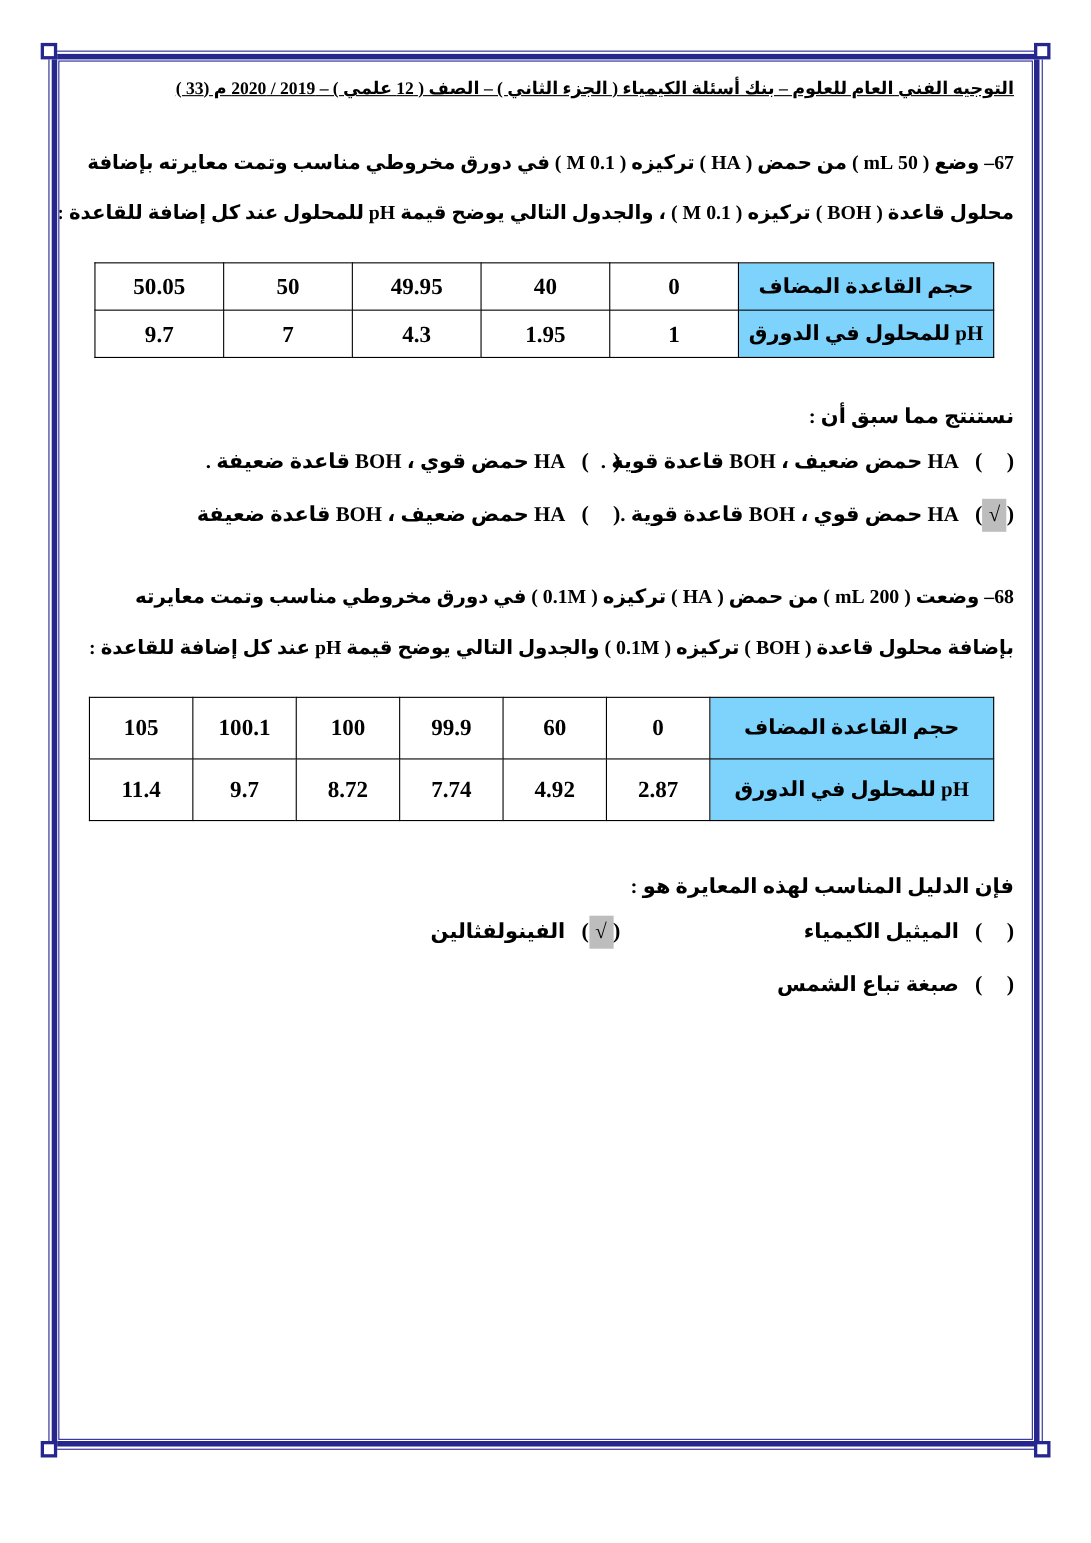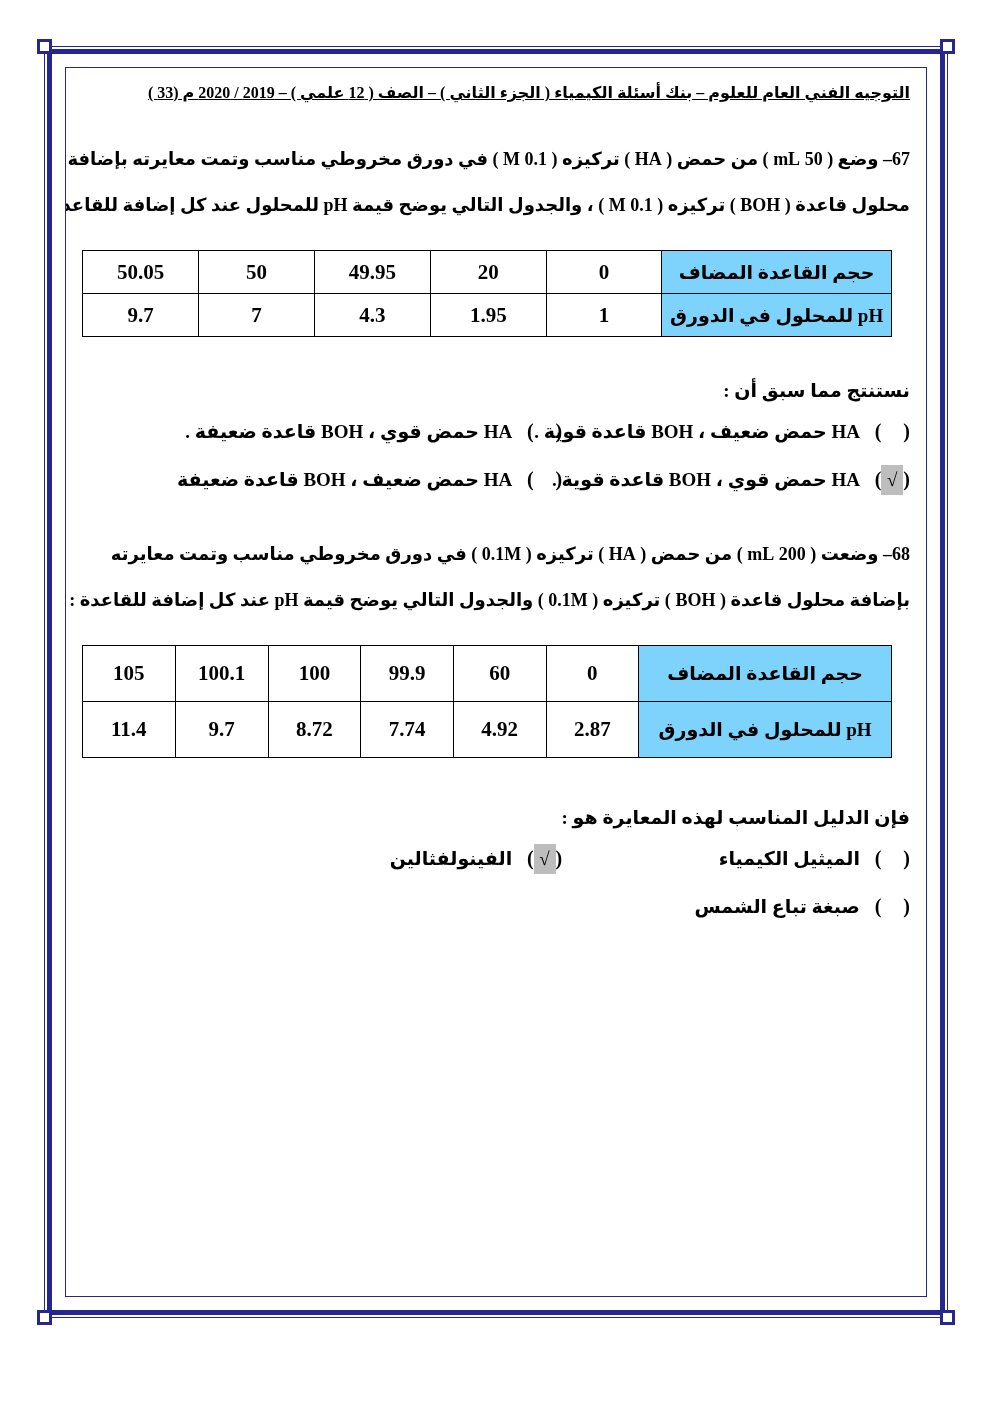--- a/index.html
+++ b/index.html
@@ -9,21 +9,21 @@
     color: #000;
     font-family: "Liberation Serif", "DejaVu Sans", serif;
   }
   .sheet { position: relative; width: 992px; height: 1403px; background: #fff; overflow: hidden; }
 
   
   .frame {
     position: absolute; left: 44px; top: 46px; width: 904px; height: 1272px;
     border: 1px solid #26268f; padding: 2px; box-sizing: border-box;
   }
-  .frame-mid { width: 100%; height: 100%; border: 5px solid #26268f; padding: 13px; box-sizing: border-box; }
+  .frame-mid { width: 100%; height: 100%; border: 5px solid #26268f; padding: 1px; box-sizing: border-box; }
   .frame-in  { width: 100%; height: 100%; border: 1px solid #26268f; box-sizing: border-box;
                padding: 10px 16px; direction: rtl; overflow: hidden; }
   .corner { position: absolute; width: 9px; height: 9px; background: #fff; border: 3px solid #26268f; z-index: 3; }
   .c-tl { left: -8px; top: -8px; } .c-tr { right: -8px; top: -8px; }
   .c-bl { left: -8px; bottom: -8px; } .c-br { right: -8px; bottom: -8px; }
 
   .doc-header {
     font-weight: bold; font-size: 16px; line-height: 26px;
     text-align: right; text-decoration: underline; white-space: nowrap; margin-top: 2px;
   }
@@ -76,21 +76,21 @@
               <col class="col-v">
               <col class="col-v">
               <col class="col-v">
               <col class="col-v">
               <col class="col-v">
           </colgroup>
           <tbody>
               <tr>
             <td class="hdr">حجم القاعدة المضاف</td>
             <td class="val">0</td>
-            <td class="val">20</td>
+            <td class="val">40</td>
             <td class="val">49.95</td>
             <td class="val">50</td>
             <td class="val">50.05</td>
           </tr>
           <tr>
             <td class="hdr">pH للمحلول في الدورق</td>
             <td class="val">1</td>
             <td class="val">1.95</td>
             <td class="val">4.3</td>
             <td class="val">7</td>

